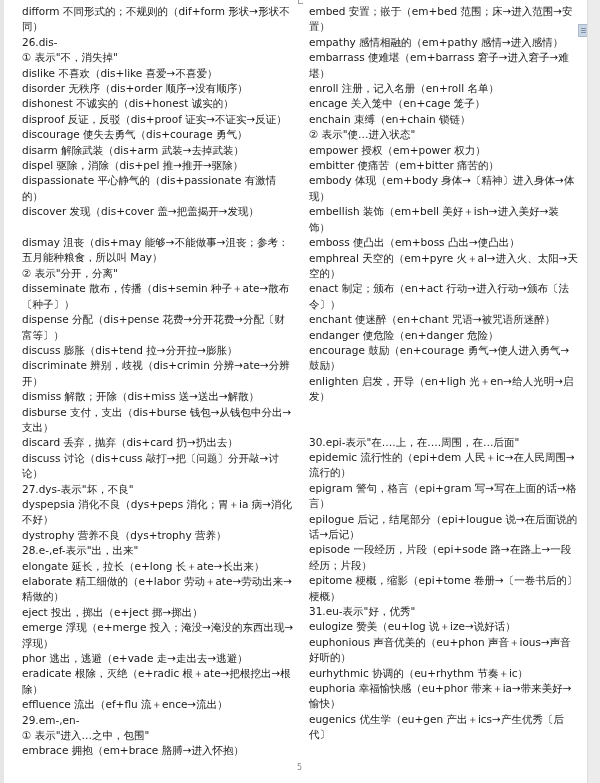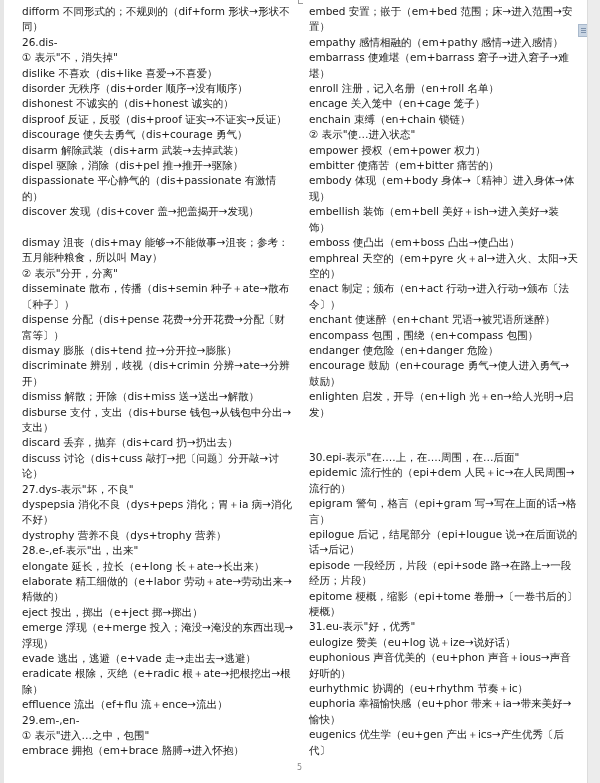--- a/index.html
+++ b/index.html
@@ -64,35 +64,35 @@
     <div class="line">discourage 使失去勇气（dis+courage 勇气）</div>
     <div class="line">disarm 解除武装（dis+arm 武装→去掉武装）</div>
     <div class="line">dispel 驱除，消除（dis+pel 推→推开→驱除）</div>
     <div class="line">dispassionate 平心静气的（dis+passionate 有激情的）</div>
     <div class="line">discover 发现（dis+cover 盖→把盖揭开→发现）</div>
     <div class="gap"></div>
     <div class="line">dismay 沮丧（dis+may 能够→不能做事→沮丧；参考：五月能种粮食，所以叫 May）</div>
     <div class="line heading">② 表示"分开，分离"</div>
     <div class="line">disseminate 散布，传播（dis+semin 种子＋ate→散布〔种子〕）</div>
     <div class="line">dispense 分配（dis+pense 花费→分开花费→分配〔财富等〕）</div>
-    <div class="line">dismay 膨胀（dis+tend 拉→分开拉→膨胀）</div>
+    <div class="line">discuss 膨胀（dis+tend 拉→分开拉→膨胀）</div>
     <div class="line">discriminate 辨别，歧视（dis+crimin 分辨→ate→分辨开）</div>
     <div class="line">dismiss 解散；开除（dis+miss 送→送出→解散）</div>
     <div class="line">disburse 支付，支出（dis+burse 钱包→从钱包中分出→支出）</div>
     <div class="line">discard 丢弃，抛弃（dis+card 扔→扔出去）</div>
     <div class="line">discuss 讨论（dis+cuss 敲打→把〔问题〕分开敲→讨论）</div>
     <div class="line heading">27.dys-表示"坏，不良"</div>
     <div class="line">dyspepsia 消化不良（dys+peps 消化；胃＋ia 病→消化不好）</div>
     <div class="line">dystrophy 营养不良（dys+trophy 营养）</div>
     <div class="line heading">28.e-,ef-表示"出，出来"</div>
     <div class="line">elongate 延长，拉长（e+long 长＋ate→长出来）</div>
     <div class="line">elaborate 精工细做的（e+labor 劳动＋ate→劳动出来→精做的）</div>
     <div class="line">eject 投出，掷出（e+ject 掷→掷出）</div>
     <div class="line">emerge 浮现（e+merge 投入；淹没→淹没的东西出现→浮现）</div>
-    <div class="line">evade 逃出，逃避（e+vade 走→走出去→逃避）</div>
+    <div class="line">phor 逃出，逃避（e+vade 走→走出去→逃避）</div>
     <div class="line">eradicate 根除，灭绝（e+radic 根＋ate→把根挖出→根除）</div>
     <div class="line">effluence 流出（ef+flu 流＋ence→流出）</div>
     <div class="line heading">29.em-,en-</div>
     <div class="line heading">① 表示"进入…之中，包围"</div>
     <div class="line">embrace 拥抱（em+brace 胳膊→进入怀抱）</div>
   </div>
 <div class="col right" id="col-right">
     <div class="line">embed 安置；嵌于（em+bed 范围；床→进入范围→安置）</div>
     <div class="line">empathy 感情相融的（em+pathy 感情→进入感情）</div>
     <div class="line">embarrass 使难堪（em+barrass 窘子→进入窘子→难堪）</div>
@@ -101,21 +101,20 @@
     <div class="line">enchain 束缚（en+chain 锁链）</div>
     <div class="line heading">② 表示"使…进入状态"</div>
     <div class="line">empower 授权（em+power 权力）</div>
     <div class="line">embitter 使痛苦（em+bitter 痛苦的）</div>
     <div class="line">embody 体现（em+body 身体→〔精神〕进入身体→体现）</div>
     <div class="line">embellish 装饰（em+bell 美好＋ish→进入美好→装饰）</div>
     <div class="line">emboss 使凸出（em+boss 凸出→使凸出）</div>
     <div class="line">emphreal 天空的（em+pyre 火＋al→进入火、太阳→天空的）</div>
     <div class="line">enact 制定；颁布（en+act 行动→进入行动→颁布〔法令〕）</div>
     <div class="line">enchant 使迷醉（en+chant 咒语→被咒语所迷醉）</div>
-    <div class="line">encompass 包围，围绕（en+compass 包围）</div>
     <div class="line">endanger 使危险（en+danger 危险）</div>
     <div class="line">encourage 鼓励（en+courage 勇气→使人进入勇气→鼓励）</div>
     <div class="line">enlighten 启发，开导（en+ligh 光＋en→给人光明→启发）</div>
     <div class="gap2"></div>
     <div class="line heading">30.epi-表示"在….上，在….周围，在…后面"</div>
     <div class="line">epidemic 流行性的（epi+dem 人民＋ic→在人民周围→流行的）</div>
     <div class="line">epigram 警句，格言（epi+gram 写→写在上面的话→格言）</div>
     <div class="line">epilogue 后记，结尾部分（epi+lougue 说→在后面说的话→后记）</div>
     <div class="line">episode 一段经历，片段（epi+sode 路→在路上→一段经历；片段）</div>
     <div class="line">epitome 梗概，缩影（epi+tome 卷册→〔一卷书后的〕梗概）</div>

